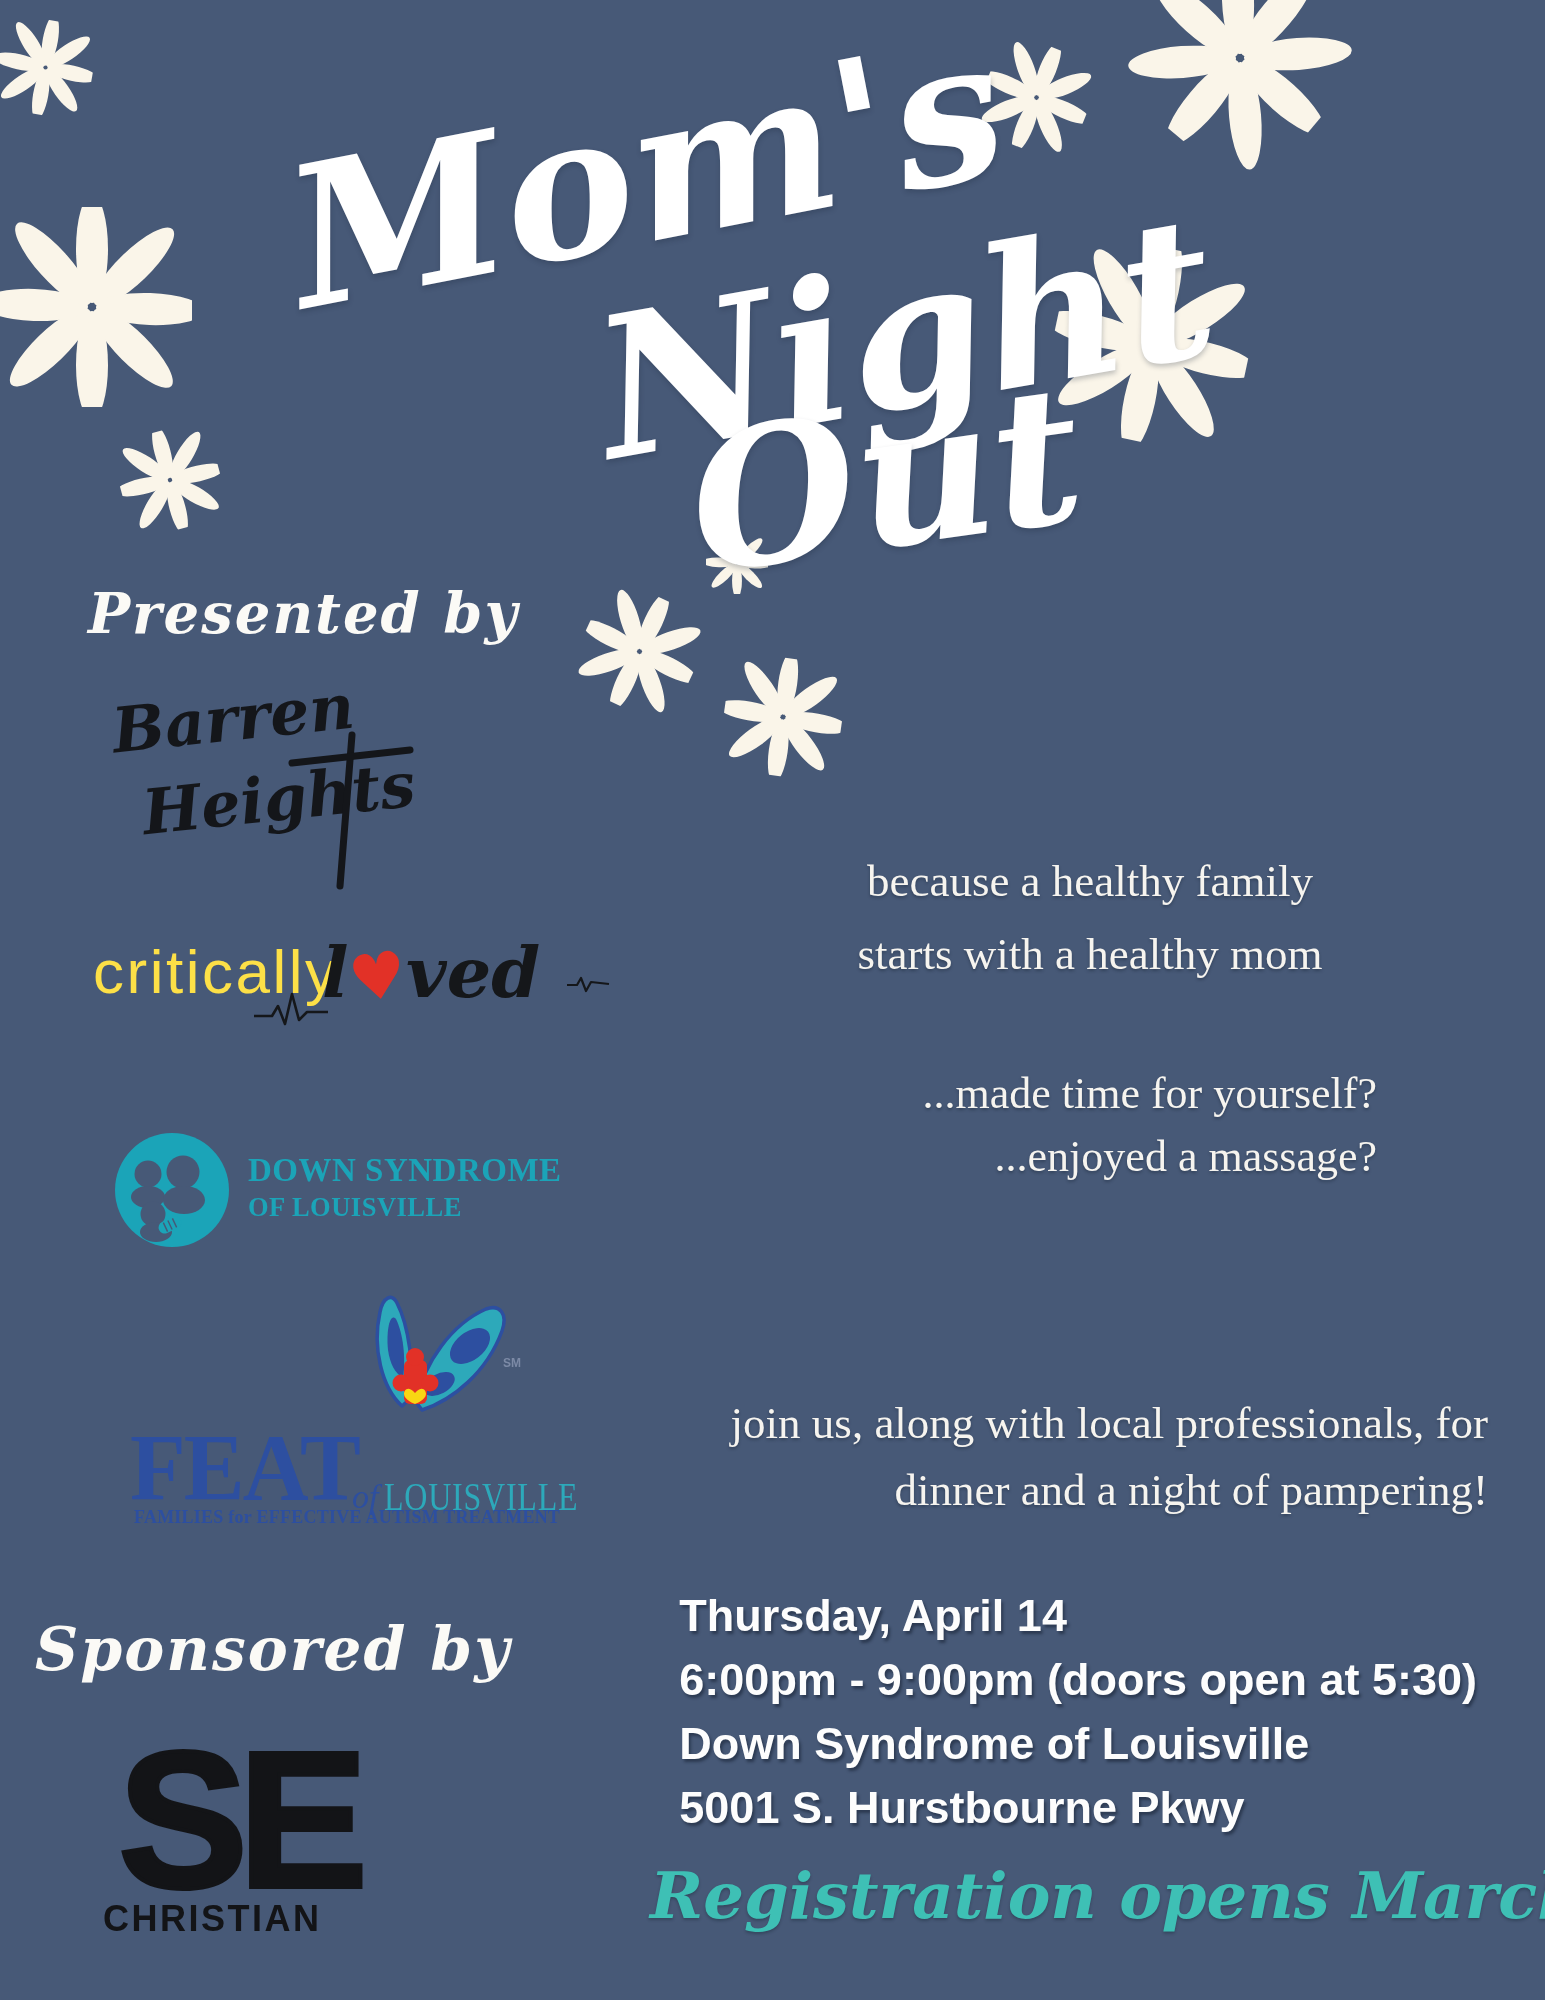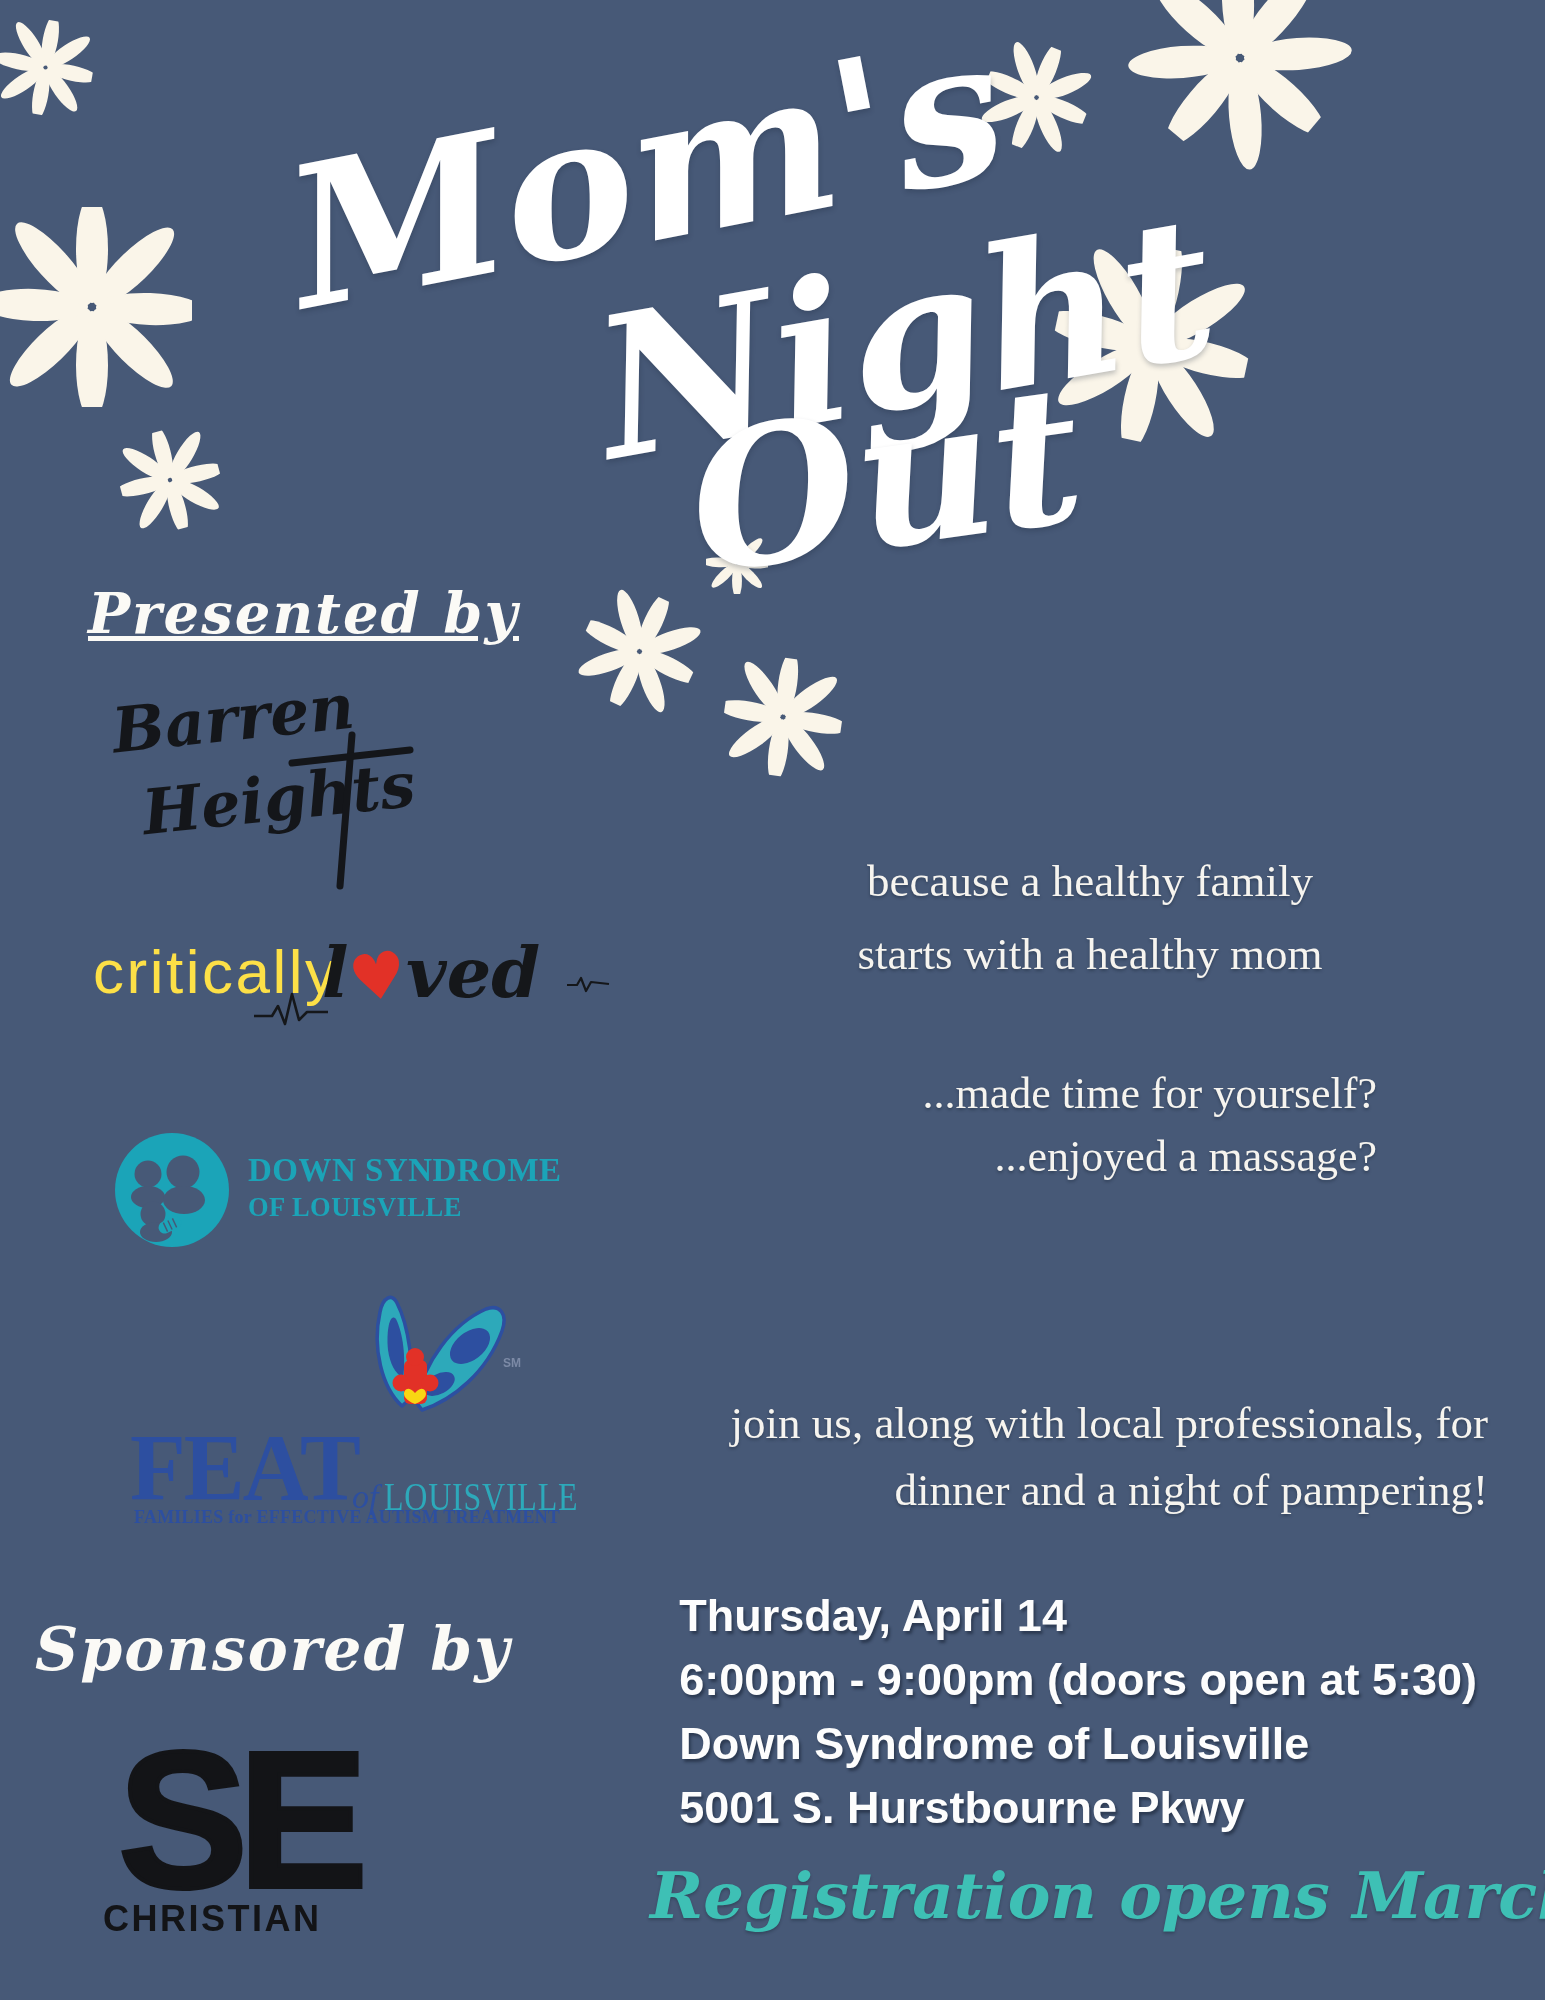--- a/index.html
+++ b/index.html
@@ -6,21 +6,21 @@
   .canvas{position:relative;width:1545px;height:2000px;background:#475977;overflow:hidden;
           font-family:"Liberation Sans",sans-serif;}
   .abs{position:absolute;}
   .flower{position:absolute;}
   .script{font-family:"DejaVu Serif",serif;font-style:italic;font-weight:700;}
   .serif{font-family:"Liberation Serif",serif;}
   .title-word{color:#ffffff;text-shadow:0 3px 5px rgba(25,35,55,.25);white-space:nowrap;line-height:1;}
   .mom{left:285px;top:75px;font-size:195px;transform:rotate(-11deg);}
   .night{left:595px;top:240px;font-size:195px;transform:rotate(-10deg);}
   .out{left:690px;top:385px;font-size:190px;transform:rotate(-8deg);}
-  .presented{left:88px;top:580px;font-size:56px;color:#fbfaf6;letter-spacing:2px;white-space:nowrap;text-decoration:underline;}
+  .presented{left:88px;top:580px;font-size:56px;color:#fbfaf6;letter-spacing:2px;white-space:nowrap;}
   .sponsored{left:35px;top:1614px;font-size:60px;color:#fbfaf6;letter-spacing:2px;white-space:nowrap;}
   
   .bh-line{color:#14161a;white-space:nowrap;line-height:1;}
   .bh1{left:112px;top:688px;font-size:62px;transform:rotate(-6deg);}
   .bh2{left:142px;top:768px;font-size:62px;transform:rotate(-6deg);}
   
   .critically{left:93px;top:936px;font-size:62px;color:#fde047;letter-spacing:2.5px;font-weight:400;white-space:nowrap;}
   .loved{left:322px;top:938px;font-size:70px;color:#15171a;white-space:nowrap;line-height:1;}
   .loved .heart{color:#e23127;font-size:64px;display:inline-block;transform:rotate(-8deg) translateY(2px);font-style:normal;}
   

